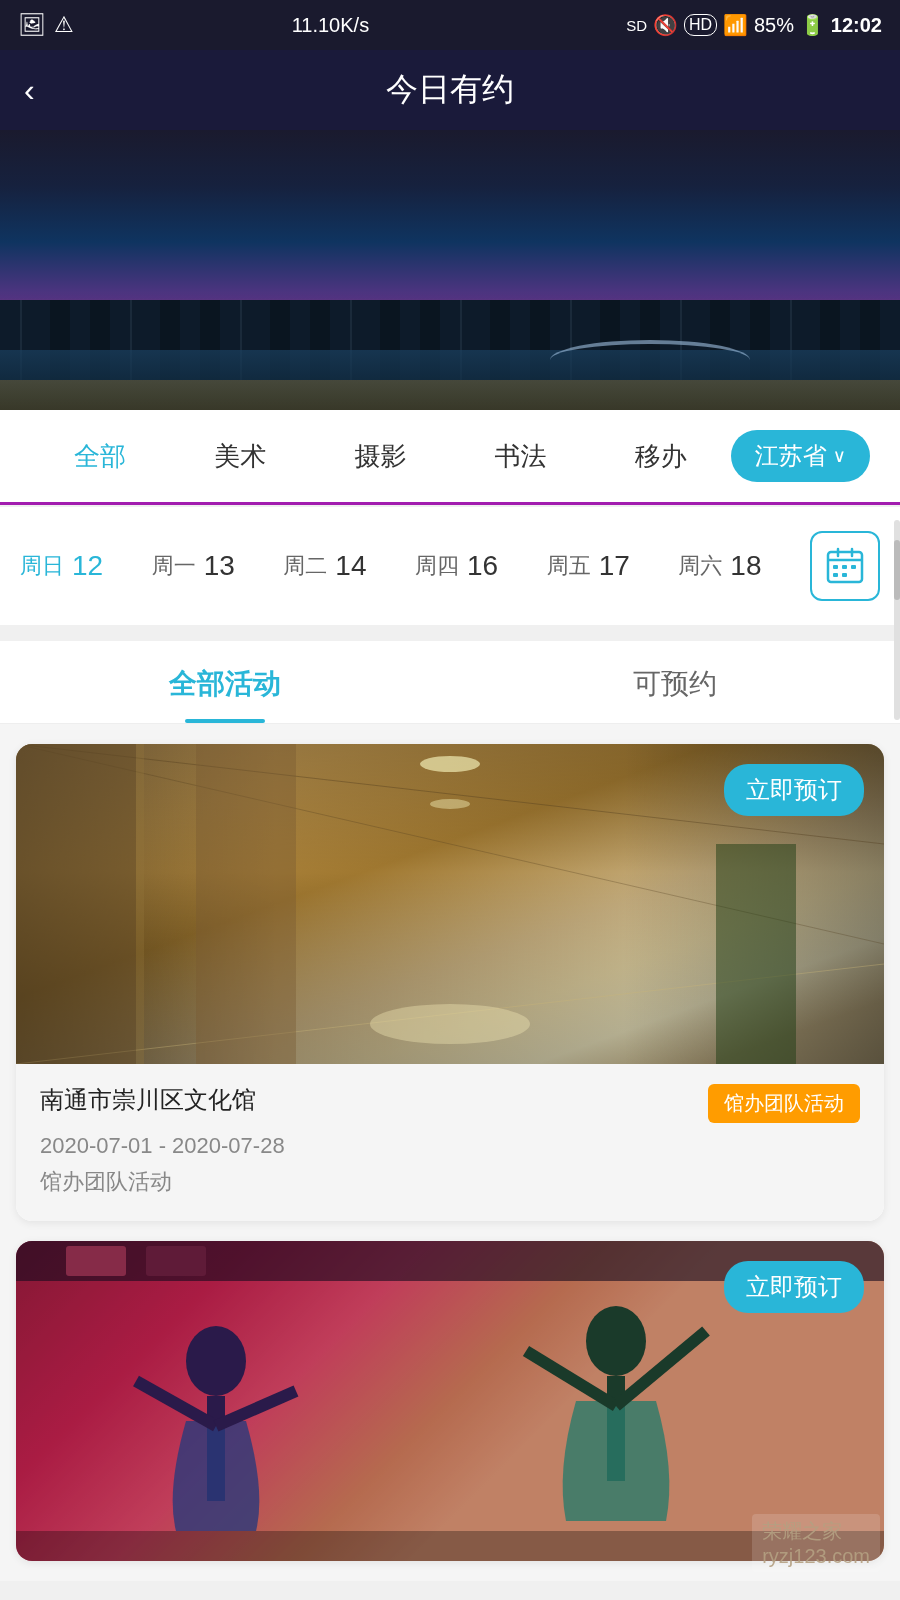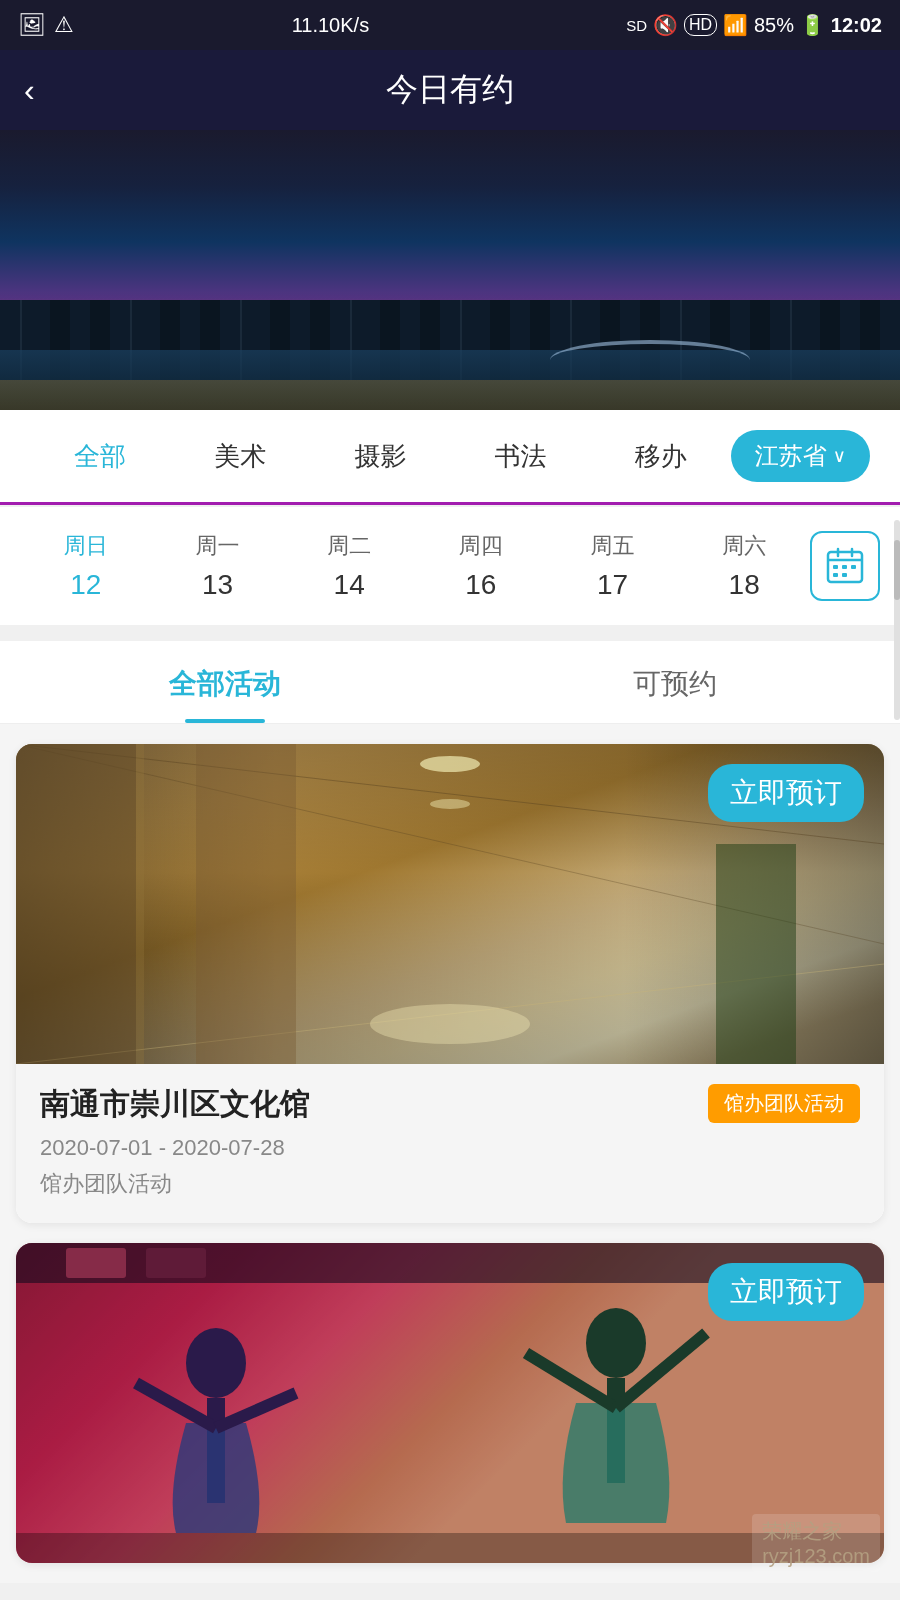--- a/index.html
+++ b/index.html
@@ -164,21 +164,21 @@
       width: 100%;
       background: white;
       padding: 24px 20px;
       display: flex;
       align-items: center;
       justify-content: space-between;
       margin-top: 2px;
     }
     .day-item {
       display: flex;
-      flex-direction: column;
+      flex-direction: row;
       align-items: center;
       gap: 8px;
       cursor: pointer;
       flex: 1;
     }
     .day-name {
       font-size: 22px;
       color: #666;
     }
     .day-num {
@@ -289,21 +289,21 @@
         linear-gradient(to bottom, rgba(0,0,0,0.2) 0%, transparent 40%, rgba(0,0,0,0.3) 100%);
     }
     .book-badge {
       position: absolute;
       top: 20px;
       right: 20px;
       background: #29b6d8;
       color: white;
       padding: 10px 22px;
       border-radius: 24px;
-      font-size: 28px;
+      font-size: 24px;
       font-weight: 500;
     }
     .at18-text {
       position: absolute;
       right: 0;
       bottom: 60px;
       color: rgba(255,255,255,0.0);
       font-size: 16px;
     }
 
@@ -311,22 +311,22 @@
       padding: 20px 24px 24px;
       background: #f5f5f5;
     }
     .card-title-row {
       display: flex;
       justify-content: space-between;
       align-items: flex-start;
       margin-bottom: 10px;
     }
     .card-title {
-      font-size: 30px;
-      font-weight: bold;
+      font-size: 24px;
+      font-weight: normal;
       color: #222;
     }
     .activity-type-badge {
       background: #ff9c00;
       color: white;
       padding: 6px 16px;
       border-radius: 6px;
       font-size: 20px;
       white-space: nowrap;
       margin-left: 12px;

